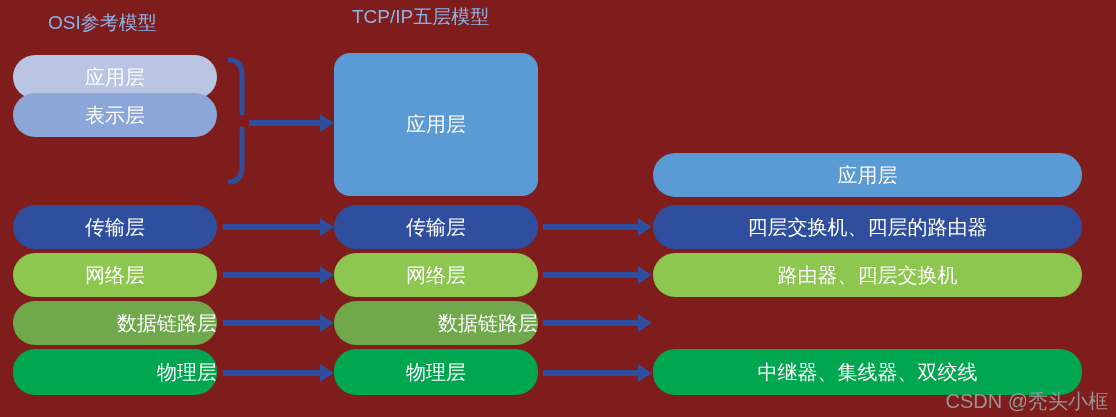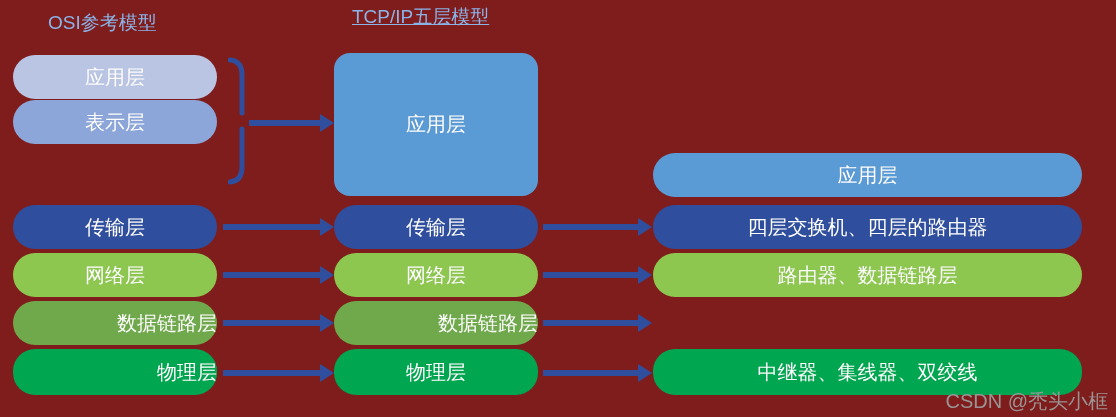--- a/index.html
+++ b/index.html
@@ -19,21 +19,21 @@
   }
   .col-title {
     position: absolute;
     color: #8ab4e8;
     font-size: 19px;
     line-height: 22px;
     white-space: nowrap;
     letter-spacing: 0px;
   }
   #title-osi { left: 48px; top: 12px; }
-  #title-tcpip { left: 352px; top: 6px; text-decoration: underline; }
+  #title-tcpip { left: 352px; top: 6px; }
 
   .layer-box {
     position: absolute;
     border-radius: 22px;
     color: #ffffff;
     font-size: 20px;
     display: flex;
     align-items: center;
     box-sizing: border-box;
     text-shadow: 0 0 1px rgba(0,0,0,0.08);
@@ -42,21 +42,21 @@
   .layer-box.left-pad { justify-content: flex-end; padding-left: 16px; }
 
   
   .colA { left: 13px; width: 204px; }
   
   .colB { left: 334px; width: 204px; }
   
   .colC { left: 653px; width: 429px; }
 
   .rowApp1 { top: 55px;  height: 44px; }
-  .rowApp2 { top: 100px; height: 44px; }
+  .rowApp2 { top: 93px; height: 44px; }
   .rowApp3 { top: 153px; height: 44px; }
   .rowBigApp { top: 53px; height: 143px; border-radius: 16px; }
   .rowTrans { top: 205px; height: 44px; }
   .rowNet   { top: 253px; height: 44px; }
   .rowLink  { top: 301px; height: 44px; }
   .rowPhys  { top: 349px; height: 46px; }
 
   .lbl { pointer-events: none; }
 
   
@@ -150,21 +150,21 @@
   <div class="arrow" style="left: 543px; top: 320px; width: 96px; background: rgb(47, 79, 158);"></div>
   <div class="arrow" style="left: 543px; top: 370px; width: 96px; background: rgb(47, 79, 158);"></div>
 
   <div class="layer-box colC rowApp3 center" style="background: rgb(91, 155, 213);">
     <span class="lbl">应用层</span>
   </div>
   <div class="layer-box colC rowTrans center" style="background: rgb(47, 79, 158);">
     <span class="lbl">四层交换机、四层的路由器</span>
   </div>
   <div class="layer-box colC rowNet center" style="background: rgb(141, 199, 79);">
-    <span class="lbl">路由器、数据链路层</span>
+    <span class="lbl">路由器、四层交换机</span>
   </div>
   <div class="layer-box colC rowPhys center" style="background: rgb(0, 166, 80);">
     <span class="lbl">中继器、集线器、双绞线</span>
   </div>
 
   <div class="watermark">CSDN @秃头小框</div>
 
 </div>
 
 </body></html>

